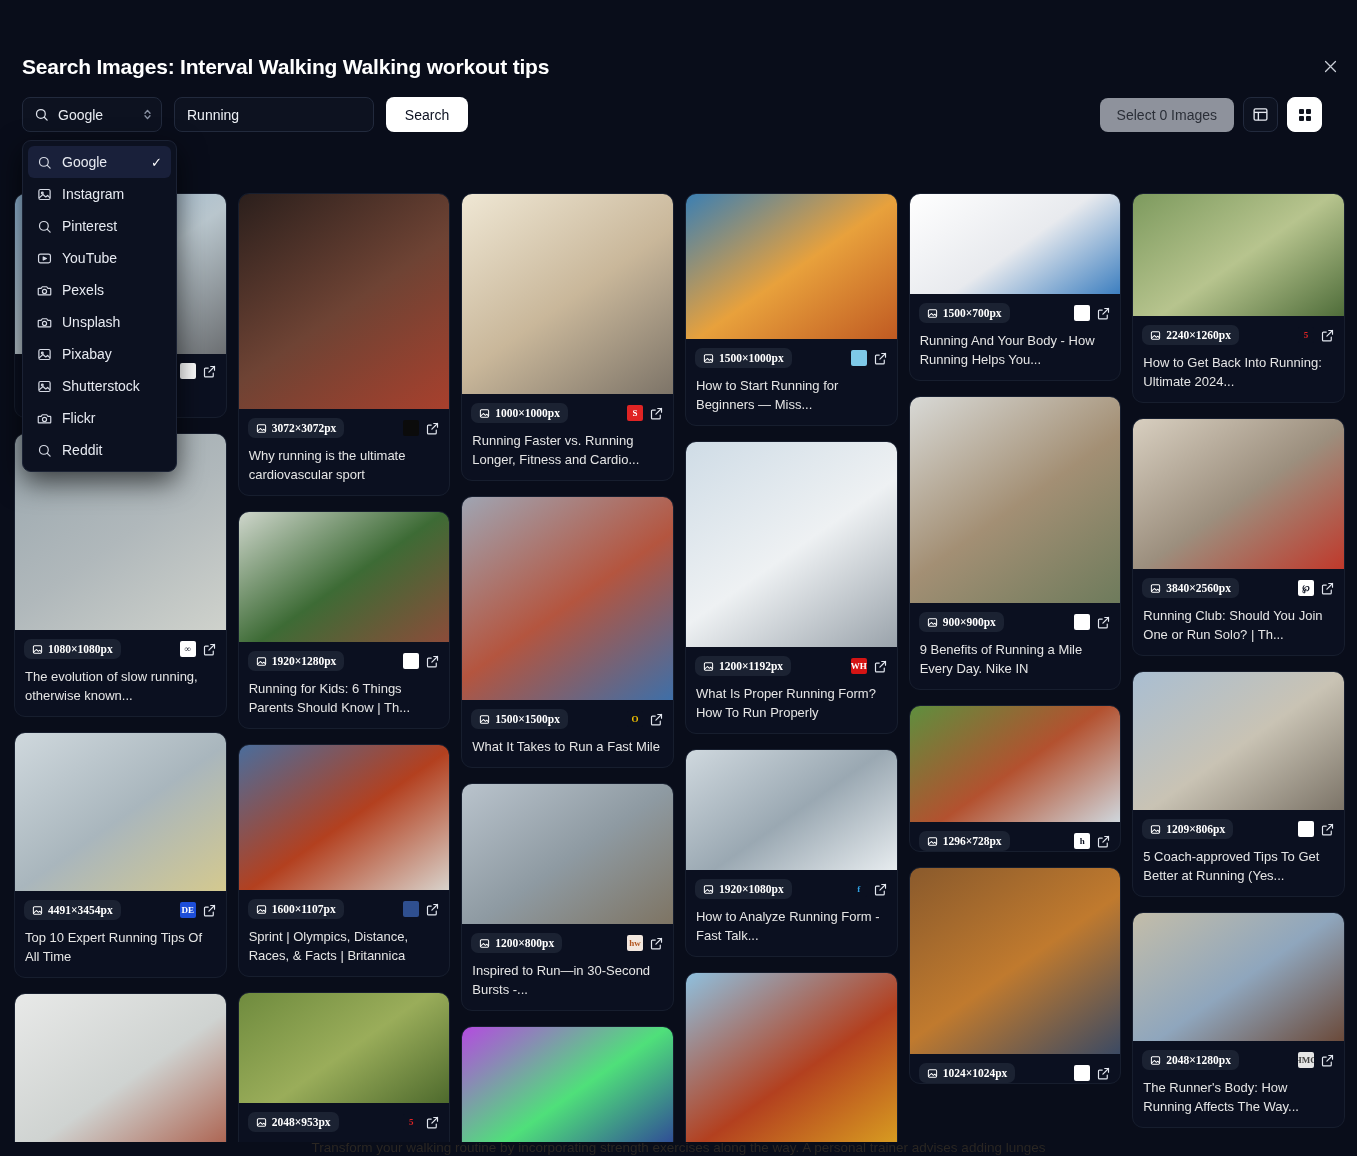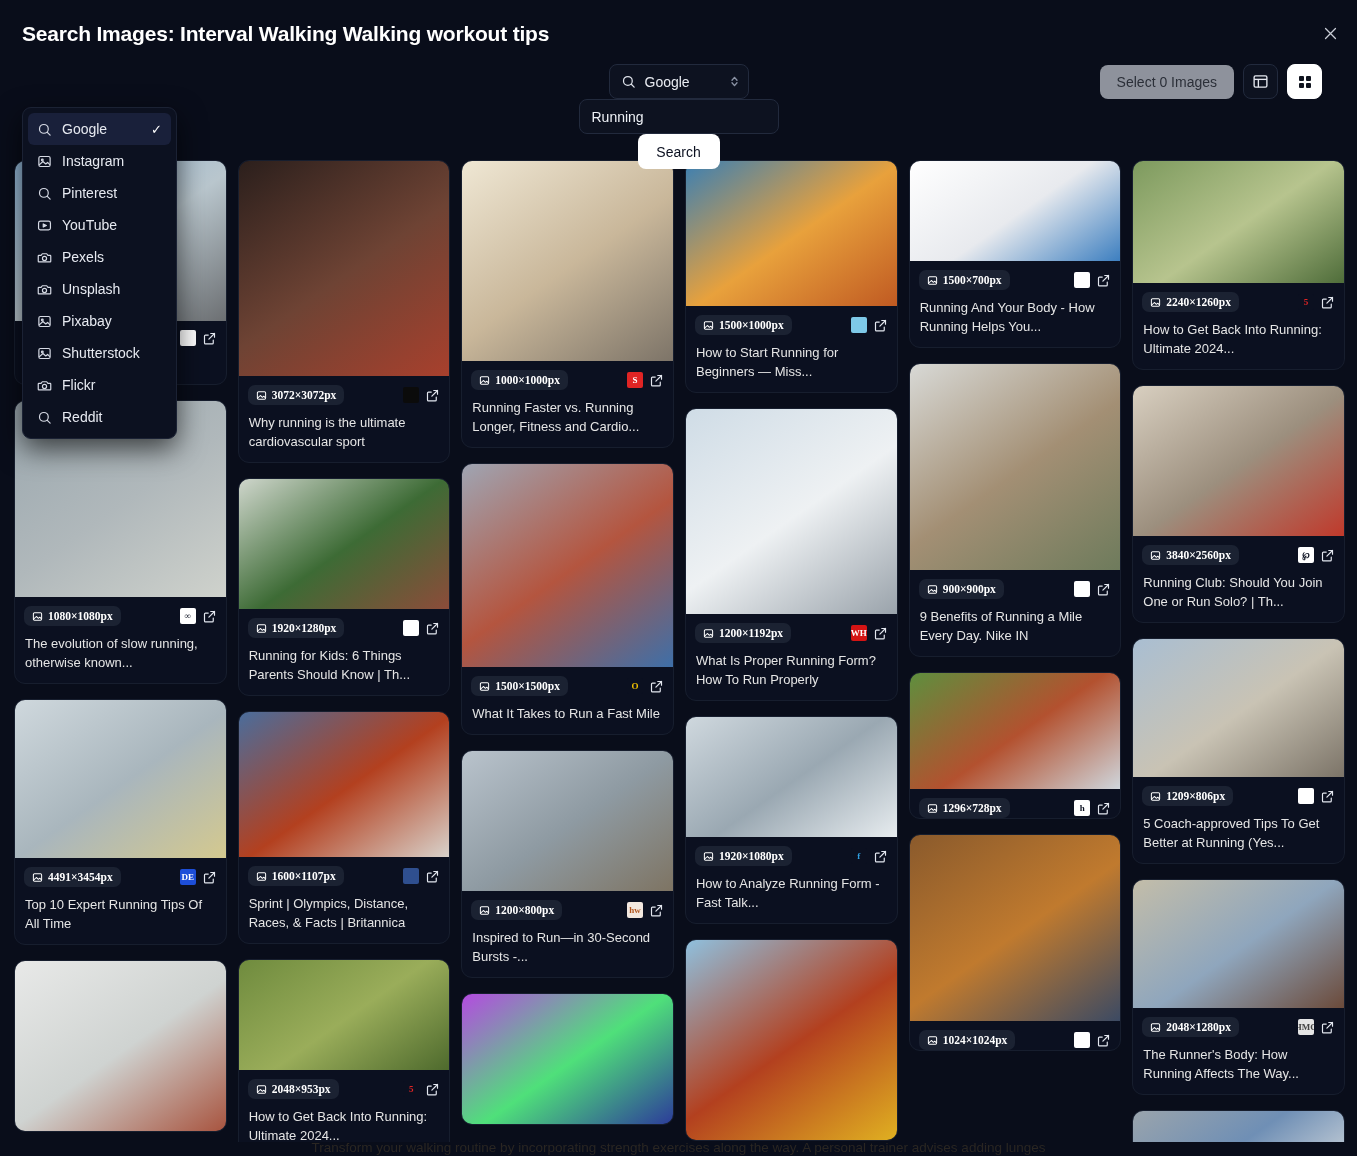--- a/index.html
+++ b/index.html
@@ -24,20 +24,21 @@
     line-height: 16px;
     z-index: 0;
   }
 
   .modal {
     position: absolute;
     inset: 0 0 14px 0;
     background: #090d1a;
     z-index: 2;
     overflow: hidden;
+    margin-top: 33px;
   }
 
   .modal-header {
     position: relative;
     padding: 22px 22px 0 22px;
   }
   .modal-title {
     font-size: 21px;
     font-weight: bold;
     color: #ffffff;
@@ -51,22 +52,22 @@
     color: #c9cdd6;
     cursor: pointer;
     background: none; border: none;
   }
 
   .controls-row {
     position: relative;
     margin-top: 18px;
     display: flex;
     align-items: center;
+    gap: 12px;
     z-index: 30;
-    flex-direction: column;
   }
 
   .source-select {
     position: relative;
     width: 140px; height: 35px;
     background: #0d1220;
     border: 1px solid #222a3d;
     border-radius: 8px;
     display: flex; align-items: center;
     padding: 0 8px 0 11px;

